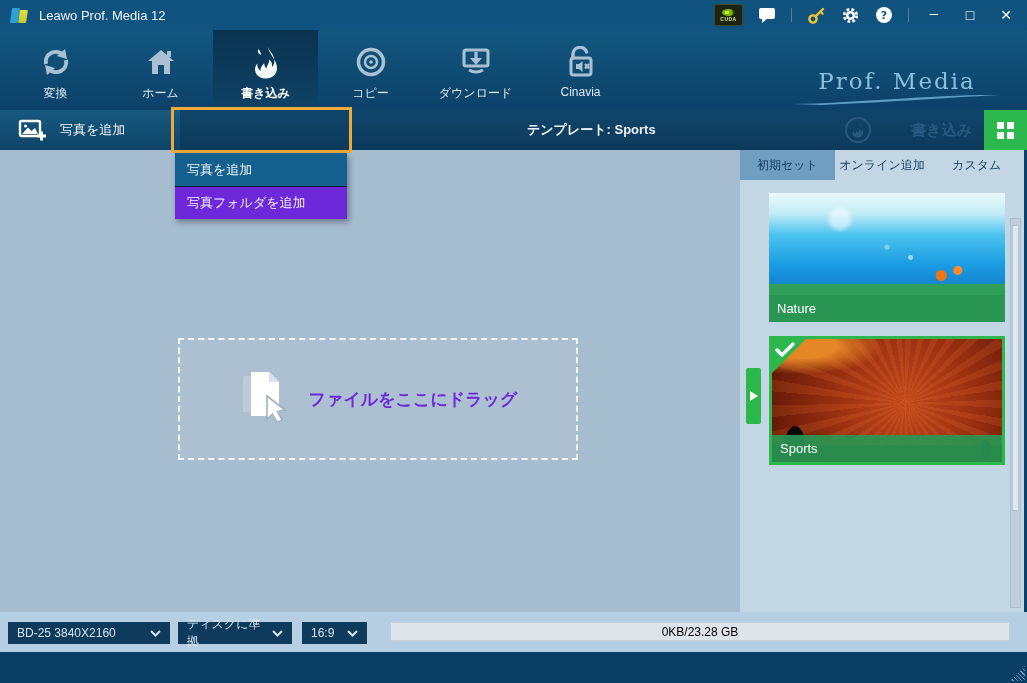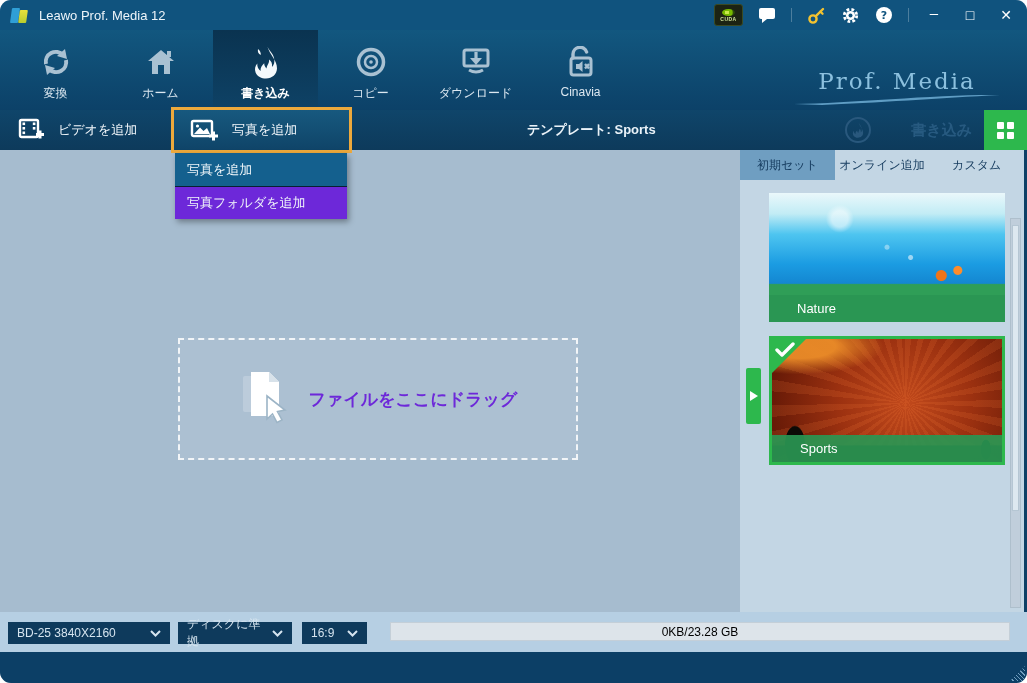--- a/index.html
+++ b/index.html
@@ -1,18 +1,18 @@
 <!DOCTYPE html>
 <html><head>
 <meta charset="utf-8">
 <style>
   * { margin:0; padding:0; box-sizing:border-box; }
   html,body { width:1027px; height:683px; }
   body { font-family:"Liberation Sans","DejaVu Sans",sans-serif; overflow:hidden; }
-  .page { position:relative; width:1027px; height:683px; background:#a6bccf; overflow:hidden;border-radius:11px; }
+  .page { position:relative; width:1027px; height:683px; background:#a6bccf; overflow:hidden; }
 
   
   .titlebar { height:30px; background:#10537e; display:flex; align-items:center; padding:0 10px; }
   .logo { width:20px; height:18px; position:relative; margin-right:9px; flex:none; }
   .logo .bk { position:absolute; bottom:1px; width:8px; border-radius:1px; }
   .logo .bk1 { left:1px; height:15px; background:#2f9fd6; transform:skewX(-8deg); }
   .logo .bk2 { left:9px; height:13px; background:linear-gradient(180deg,#e8e13c,#b8cc2e); transform:skewX(-8deg); }
   .win-title { color:#eef5fa; font-size:13px; }
   .tb-right { margin-left:auto; display:flex; align-items:center; gap:14px; }
   .cuda-badge { width:29px; height:22px; background:#1c2313; border:1px solid #3a4a22; border-radius:3px;
@@ -59,21 +59,21 @@
   
   .panel { width:287px; background:#c3d6e4; border-right:3px solid #0d4066; display:flex; flex-direction:column; position:relative; }
   .panel-tabs { height:30px; display:flex; }
   .panel-tab { flex:1; display:flex; align-items:center; justify-content:center; font-size:12px; color:#143a5d; cursor:pointer; }
   .panel-tab.active { background:#6f9ec1; }
   .tpl-list { position:relative; flex:1; padding:13px 0 0 29px; }
   .tpl-item { width:236px; height:129px; position:relative; margin-bottom:14px; cursor:pointer; }
   .tpl-img { position:absolute; inset:0; }
   .tpl-item.selected { border:3px solid #2db84d; }
   .tpl-name { position:absolute; left:0; right:0; bottom:0; height:27px; line-height:27px;
-    background:rgba(42,150,82,.92); color:#fff; font-size:13px; padding-left:28px;margin-top:24px; }
+    background:rgba(42,150,82,.92); color:#fff; font-size:13px; padding-left:8px;margin-top:24px; }
   .check-corner { position:absolute; top:0; left:0; width:0; height:0;
     border-top:34px solid #2db84d; border-right:34px solid transparent; }
   .check-corner svg { position:absolute; top:-31px; left:3px; }
 
   .img-nature { background:
     radial-gradient(circle at 80% 60%, #ff8c2a 0 4px, transparent 5px),
     radial-gradient(circle at 73% 64%, #f07418 0 5px, transparent 6px),
     radial-gradient(circle at 60% 50%, rgba(255,255,255,.55) 0 2px, transparent 3px),
     radial-gradient(circle at 50% 42%, rgba(255,255,255,.4) 0 2px, transparent 3px),
     radial-gradient(circle at 30% 20%, rgba(255,255,255,.5) 0 8px, transparent 14px),
@@ -240,35 +240,20 @@
     </div>
     <div class="brand">
       <span class="brand-text">Prof. Media</span>
       <svg width="210" height="14" viewBox="0 0 210 14">
           <path d="M2 12 C 60 11, 150 2, 208 3 C 150 6, 80 11, 30 13 Z" fill="#5f9dc4"></path>
         </svg>
     </div>
   </div>
 
   <div class="toolbar">
-    <div class="tool-btn video">
-      <span>
-        <svg width="26" height="26" viewBox="0 0 26 26">
-            <rect x="2" y="3" width="18" height="17" rx="1.5" fill="none" stroke="#fff" stroke-width="2.4"></rect>
-            <rect x="4.5" y="5.5" width="2.6" height="2.6" fill="#fff"></rect>
-            <rect x="4.5" y="10" width="2.6" height="2.6" fill="#fff"></rect>
-            <rect x="4.5" y="14.5" width="2.6" height="2.6" fill="#fff"></rect>
-            <rect x="14.8" y="5.5" width="2.6" height="2.6" fill="#fff"></rect>
-            <rect x="14.8" y="10" width="2.6" height="2.6" fill="#fff"></rect>
-            <rect x="18" y="16" width="8" height="3" fill="#fff"></rect>
-            <rect x="20.5" y="13.5" width="3" height="8" fill="#fff"></rect>
-          </svg>
-      </span>
-      <span>ビデオを追加</span>
-    </div>
     <div class="tool-btn photo">
       <span>
         <svg width="28" height="26" viewBox="0 0 28 26">
             <rect x="2" y="4" width="20" height="15" rx="1.5" fill="none" stroke="#fff" stroke-width="2.4"></rect>
             <circle cx="7.5" cy="9" r="1.6" fill="#fff"></circle>
             <path d="M4 17 L10 10.5 L13.5 14 L17 11 L20 17 Z" fill="#fff"></path>
             <rect x="19" y="17.5" width="9" height="3" fill="#fff"></rect>
             <rect x="22" y="14.5" width="3" height="9" fill="#fff"></rect>
           </svg>
       </span>

